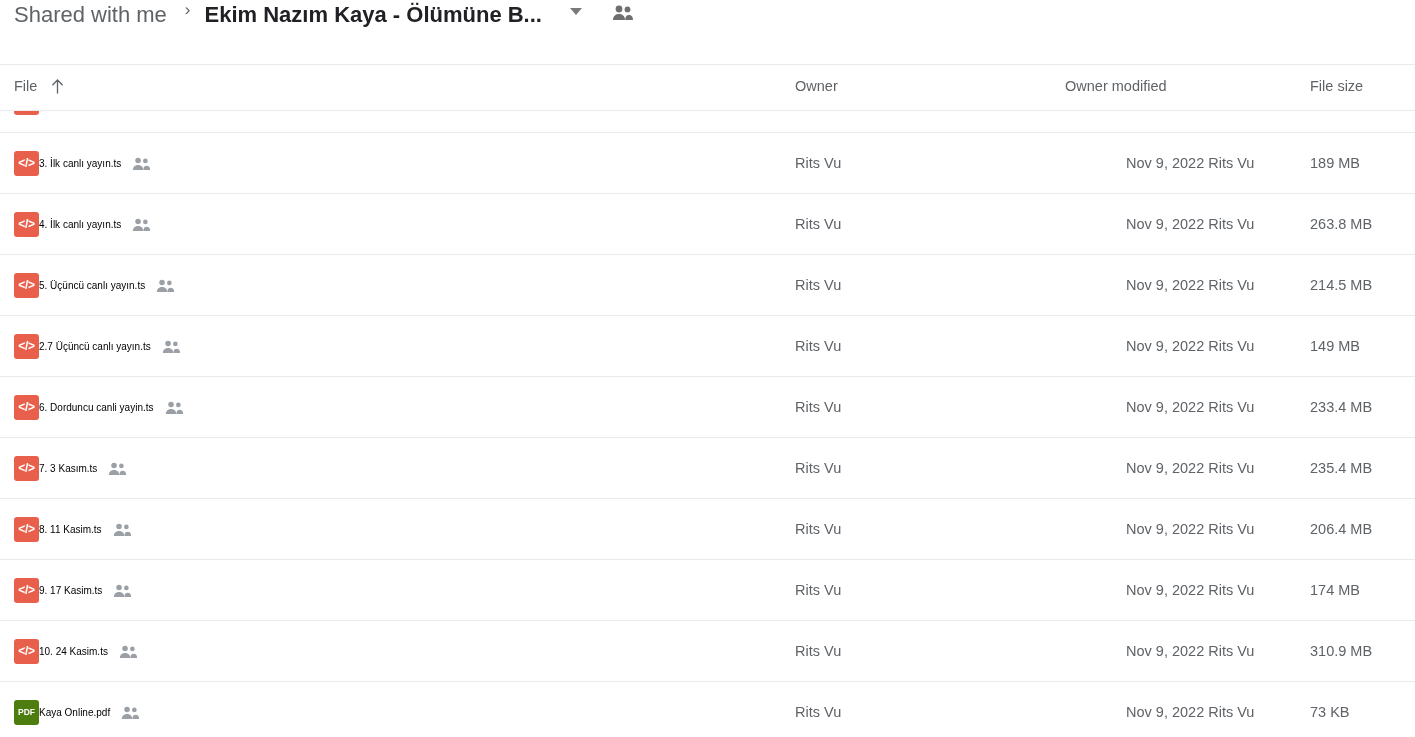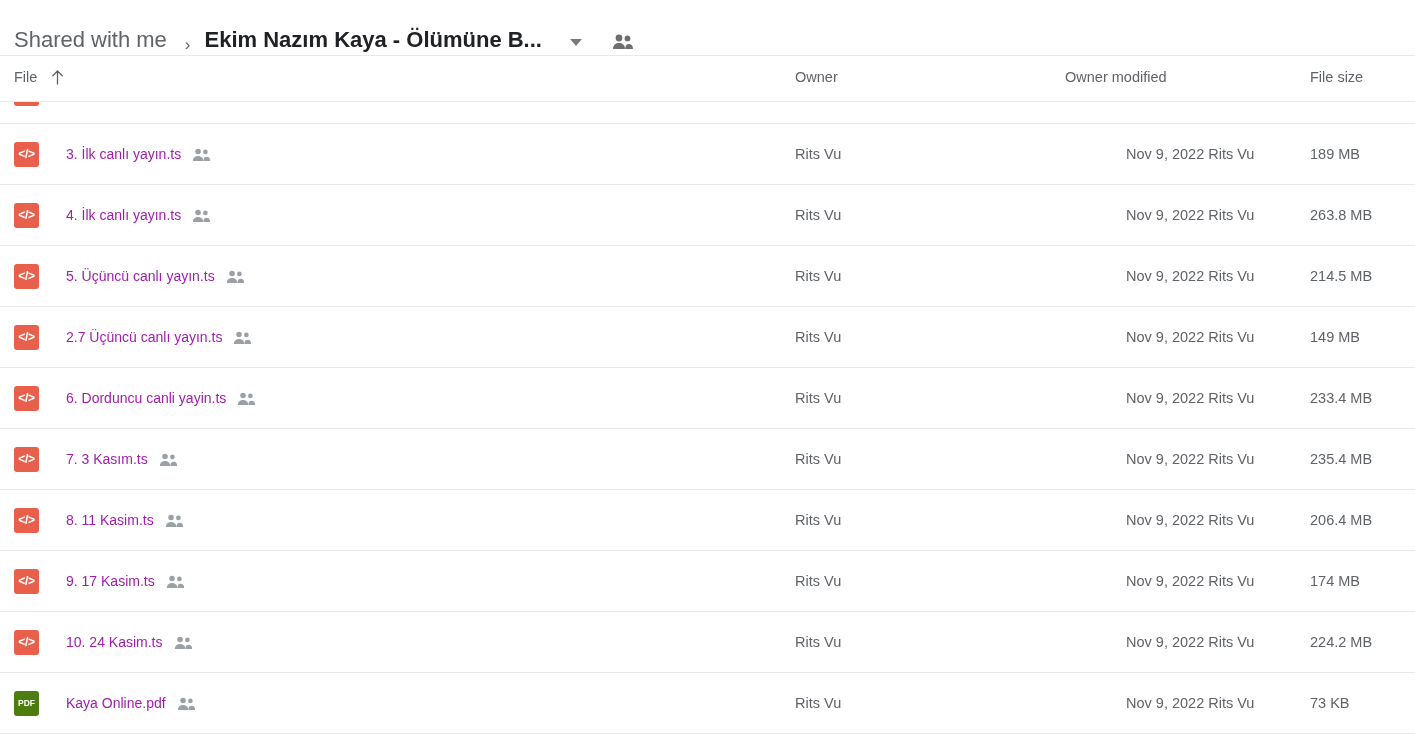--- a/index.html
+++ b/index.html
@@ -11,23 +11,23 @@
     width: 1415px;
     height: 737px;
     overflow: hidden;
     font-family: "Liberation Sans", sans-serif;
     color: #5f6368;
     -webkit-font-smoothing: antialiased;
   }
 
   
   .breadcrumb-bar {
-    height: 56px;
-    display: flex;
-    align-items: flex-end;
+    height: 65px;
+    display: flex;
+    align-items: flex-start;
     padding-left: 8px;
     box-sizing: border-box;
     border-bottom: 1px solid #e8eaed;
   }
   .crumb-root {
     font-size: 22px;
     color: #5f6368;
     padding: 2px 6px;
     border-radius: 4px;
     cursor: pointer;
@@ -138,23 +138,22 @@
   .ficon span {
     color: #ffffff;
     font-family: "Liberation Sans", sans-serif;
     font-weight: bold;
     letter-spacing: -0.3px;
   }
   .ficon.code span { font-size: 12px; }
   .ficon.pdf  span { font-size: 8.5px; letter-spacing: 0px; }
 
   .fname {
-    margin-left: 27px;
-    font-size: 14px;
-    color: #a21caf;
+    font-size: 10px;
+    color: #000000;
   }
   .shared-glyph {
     margin-left: 11px;
     display: inline-flex;
     align-items: center;
     position: relative;
     top: 1px;
   }
 </style>
 </head>
@@ -364,21 +363,21 @@
           <svg width="19" height="14" viewBox="0 0 22 16" aria-hidden="true">
             <circle cx="7" cy="4" r="3.2" fill="#9aa0a6"></circle>
             <circle cx="15.5" cy="4.4" r="2.7" fill="#9aa0a6"></circle>
             <path d="M1 15 C1 10.9 4 9.2 7 9.2 C10 9.2 13 10.9 13 15 Z" fill="#9aa0a6"></path>
             <path d="M13.2 15 C13.2 11.7 14.6 10.1 17 10.1 C19.4 10.1 21 11.7 21 15 Z" fill="#9aa0a6"></path>
           </svg>
         </span>
       </div>
       <div class="cell c-owner">Rits Vu</div>
       <div class="cell c-modified">Nov 9, 2022 Rits Vu</div>
-      <div class="cell c-size">224.2 MB</div>
+      <div class="cell c-size">310.9 MB</div>
     </div>
     <div class="row">
       <div class="cell c-name">
         <span class="ficon pdf">
           <span>PDF</span>
         </span>
         <span class="fname">Kaya Online.pdf</span>
         <span class="shared-glyph">
           <svg width="19" height="14" viewBox="0 0 22 16" aria-hidden="true">
             <circle cx="7" cy="4" r="3.2" fill="#9aa0a6"></circle>

